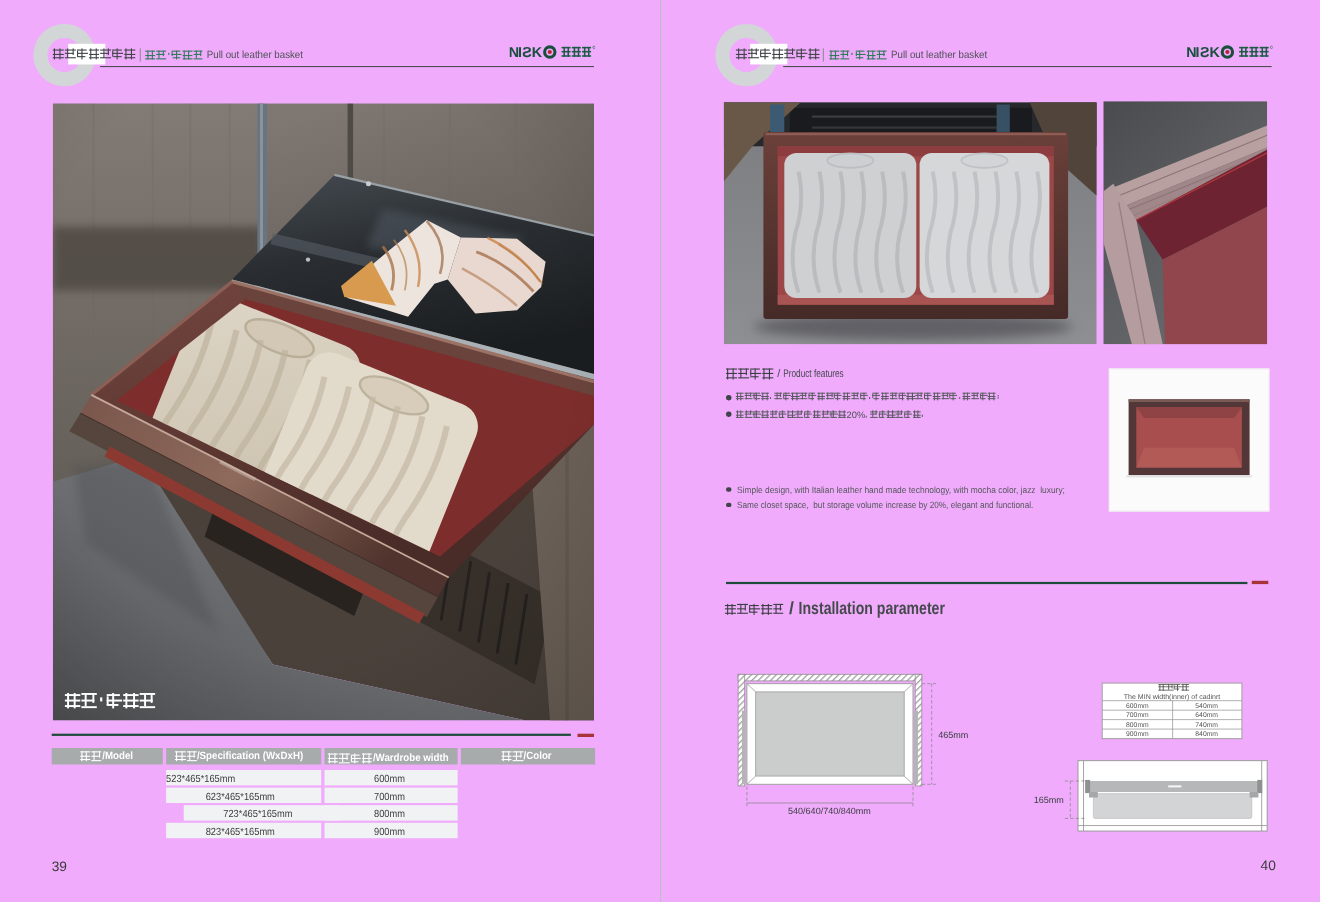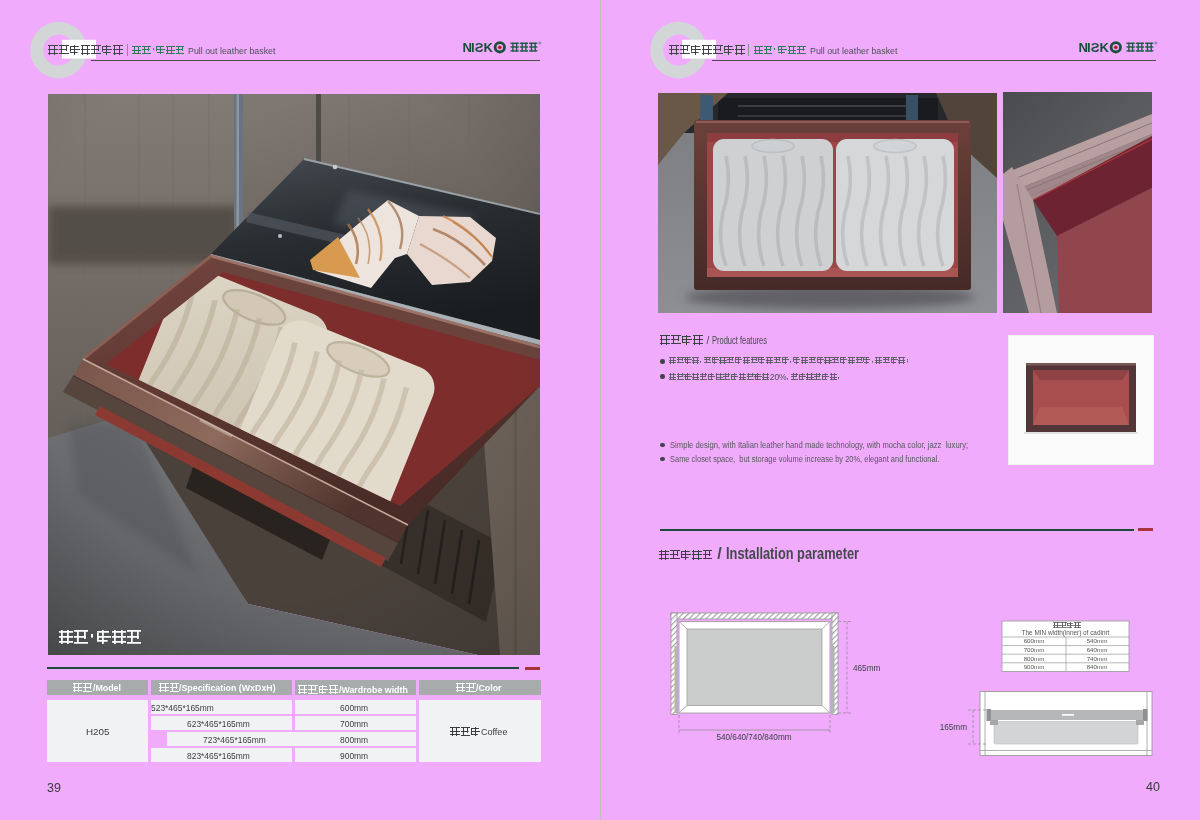--- a/index.html
+++ b/index.html
@@ -235,21 +235,20 @@
     </div>
 <div class="a" style="left:295.0px;width:121.0px;top:680px;height:14.8px;background:#a8abac;color:#fff;font-size:9.6px;font-weight:bold;display:flex;align-items:flex-end;justify-content:center;white-space:nowrap">
       <span style="font-size:9.4px"><i class="z"></i><i class="z2"></i><i class="z3"></i><i class="z"></i></span>
       <span class="cx" style="transform:scaleX(.92)">/Wardrobe width</span>
     </div>
 <div class="a" style="left:419.0px;width:121.5px;top:680px;height:14.8px;background:#a8abac;color:#fff;font-size:9.6px;font-weight:bold;display:flex;align-items:center;justify-content:center;white-space:nowrap">
       <span style="font-size:9.4px"><i class="z"></i><i class="z2"></i></span>
       <span class="cx" style="transform:scaleX(.92)">/Color</span>
     </div>
 
-<div class="a" style="left:47.4px;top:700.3px;width:100.7px;height:62px;background:#f1f2f3;display:flex;align-items:center;justify-content:center;font-size:9.8px;color:#3c3c3c">H205</div>
 
 <div class="a" style="left:151px;top:700.3px;width:141.2px;height:13.9px;background:#f1f2f3;display:flex;align-items:center;justify-content:flex-start;font-size:9.4px;color:#3c3c3c">
       <span class="cx" style="transform:scaleX(.90)">523*465*165mm</span>
     </div>
 <div class="a" style="left:295px;top:700.3px;width:121px;height:13.9px;background:#f1f2f3;display:flex;align-items:center;justify-content:center;font-size:9.4px;color:#3c3c3c">
       <span class="cx" style="transform:scaleX(.90)">600mm</span>
     </div>
 
 <div class="a" style="left:151px;top:716.3px;width:141.2px;height:13.9px;background:#f1f2f3;display:flex;align-items:center;justify-content:center;font-size:9.4px;color:#3c3c3c">
       <span class="cx" style="transform:scaleX(.90)">623*465*165mm</span>
@@ -265,24 +264,20 @@
       <span class="cx" style="transform:scaleX(.90)">800mm</span>
     </div>
 
 <div class="a" style="left:151px;top:748.4px;width:141.2px;height:13.9px;background:#f1f2f3;display:flex;align-items:center;justify-content:center;font-size:9.4px;color:#3c3c3c">
       <span class="cx" style="transform:scaleX(.90)">823*465*165mm</span>
     </div>
 <div class="a" style="left:295px;top:748.4px;width:121px;height:13.9px;background:#f1f2f3;display:flex;align-items:center;justify-content:center;font-size:9.4px;color:#3c3c3c">
       <span class="cx" style="transform:scaleX(.90)">900mm</span>
     </div>
 
-<div class="a" style="left:419px;top:700.3px;width:121.5px;height:62px;background:#f1f2f3;display:flex;align-items:center;justify-content:center;font-size:9.8px;color:#3c3c3c">
-      <span style="font-size:9.4px"><i class="z"></i><i class="z2"></i><i class="z3"></i></span>
-      <span class="cx" style="transform:scaleX(.92)">Coffee</span>
-    </div>
 
 <div class="a" style="left:47px;top:781px;font-size:12.5px;color:#3a3a3a">39</div>
 
 <svg class="a" style="left:646px;top:19px" width="70" height="64" viewBox="0 0 70 64">
 <path fill="#d3d6d7" fill-rule="evenodd" d="M60.9,31.1a28.3,28.3 0 1,0 -56.6,0a28.3,28.3 0 1,0 56.6,0 M48.1,31.1a15.5,15.5 0 1,1 -31,0a15.5,15.5 0 1,1 31,0"></path>
 <rect x="36" y="20.8" width="34" height="18.8" fill="#fff"></rect>
     </svg>
 
 <div class="a" style="left:669.0px;top:44.2px;font-size:9.9px;font-weight:bold;color:#3f4447;white-space:nowrap"><i class="z"></i><i class="z2"></i><i class="z3"></i><i class="z"></i><i class="z2"></i><i class="z3"></i><i class="z"></i></div>
 

